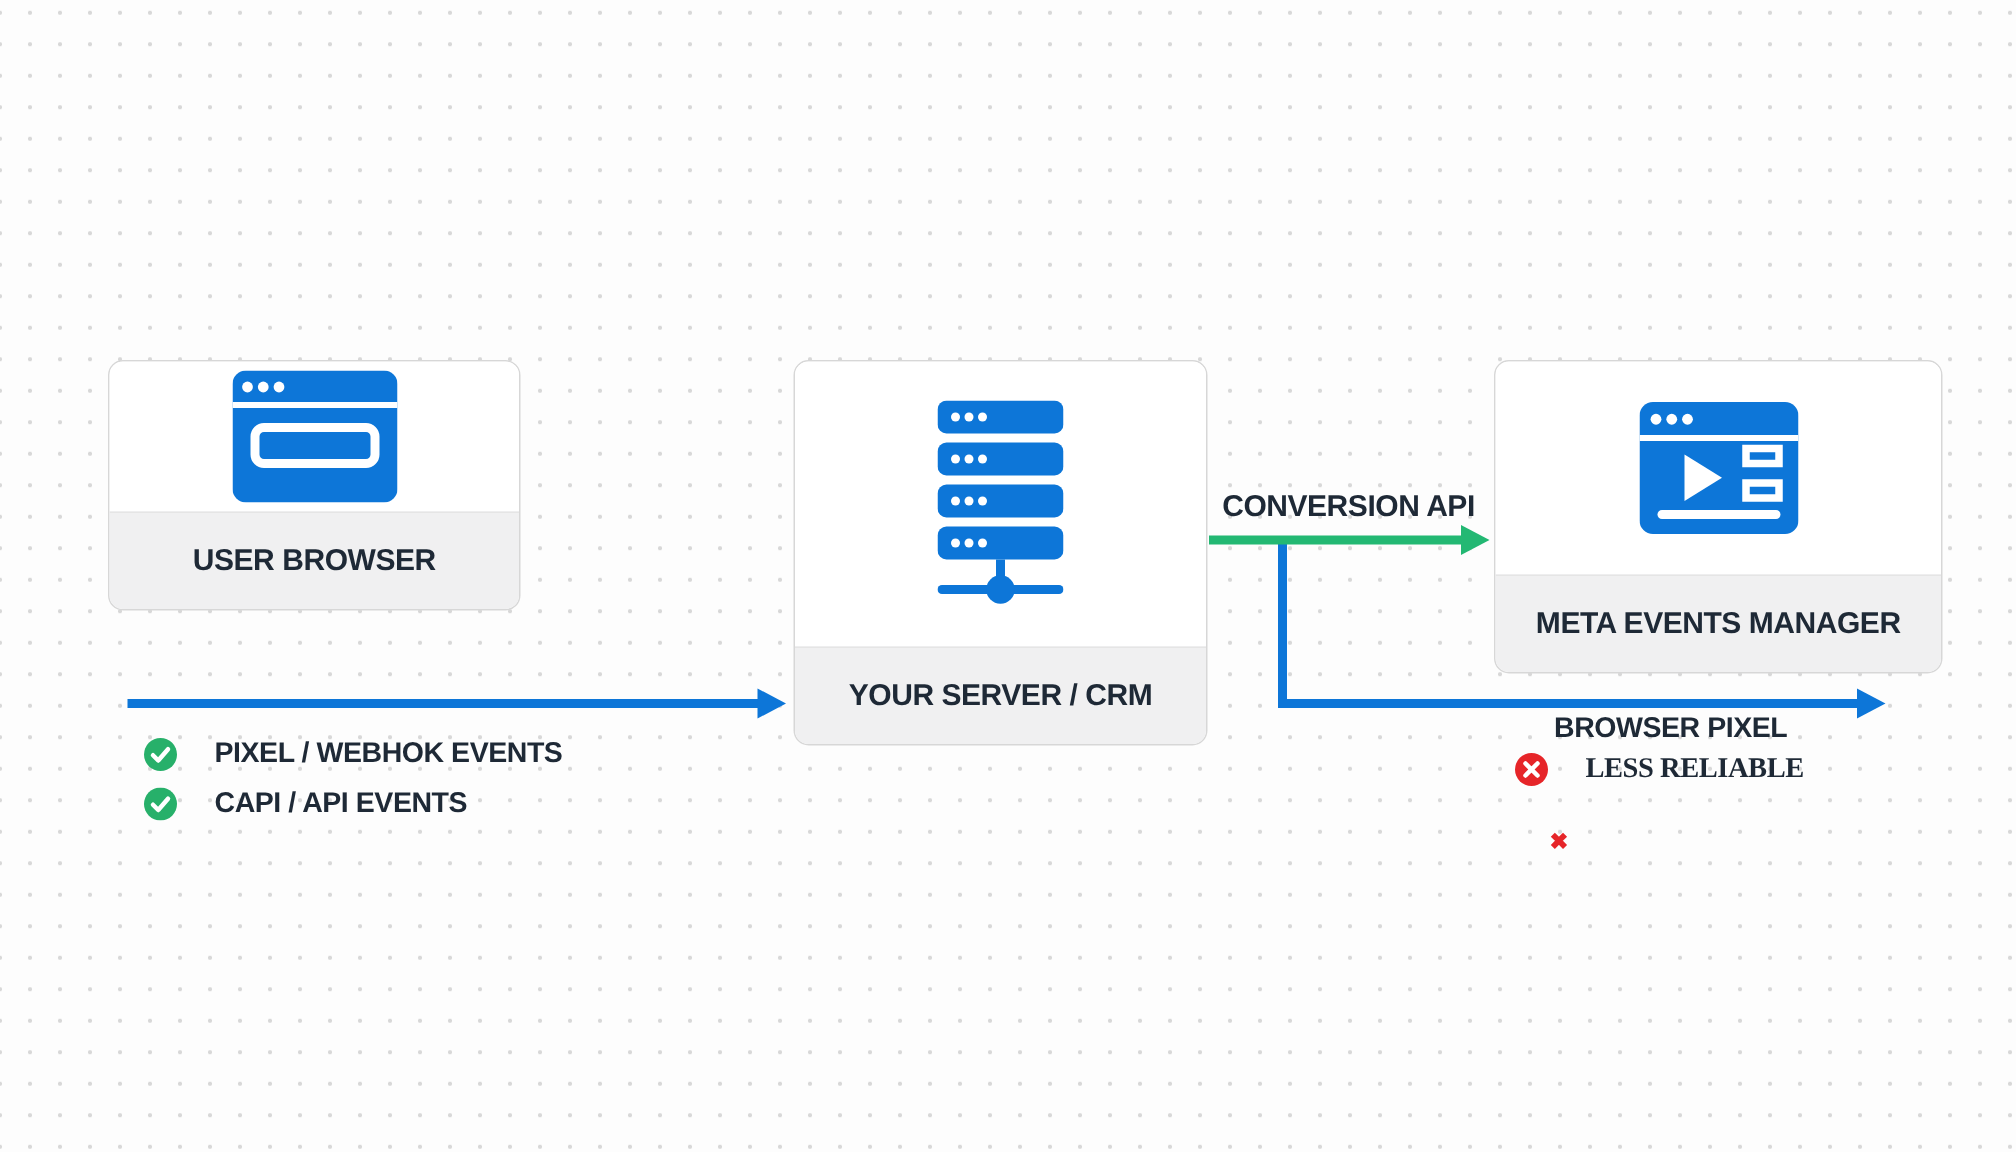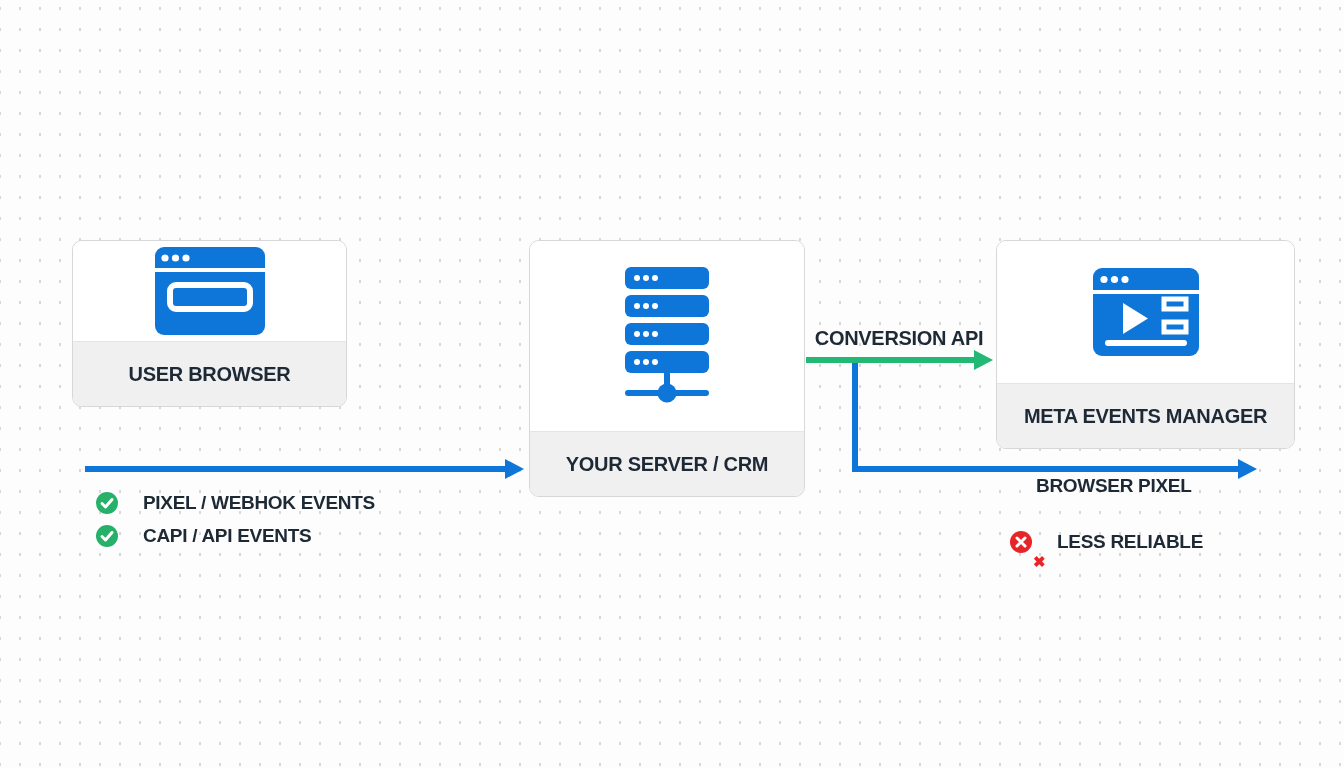--- a/index.html
+++ b/index.html
@@ -137,21 +137,21 @@
       <circle cx="11" cy="11" r="11" fill="#27b06a"></circle>
       <polyline points="6,11.5 9.5,15 16,7.5" fill="none" stroke="#ffffff" stroke-width="3" stroke-linecap="round" stroke-linejoin="round"></polyline>
     </svg>
     <span class="note-text">CAPI / API EVENTS</span>
   </div>
 
   <div class="note-row" style="left:1036px; top:475px;">
     <span class="note-text">BROWSER PIXEL</span>
   </div>
 
-  <div class="note-row" style="left:1010px; top:531px;">
+  <div class="note-row" style="left:1010px; top:502px;font-family:Liberation Serif, serif;">
     <svg class="badge" viewBox="0 0 22 22">
       <circle cx="11" cy="11" r="11" fill="#e62529"></circle>
       <path d="M7 7 L15 15 M15 7 L7 15" fill="none" stroke="#ffffff" stroke-width="3" stroke-linecap="round"></path>
     </svg>
     <span class="note-text">LESS RELIABLE</span>
   </div>
 
   <span class="reject-mark" style="left:1033px; top:554px;">✖</span>
 
 </div>

